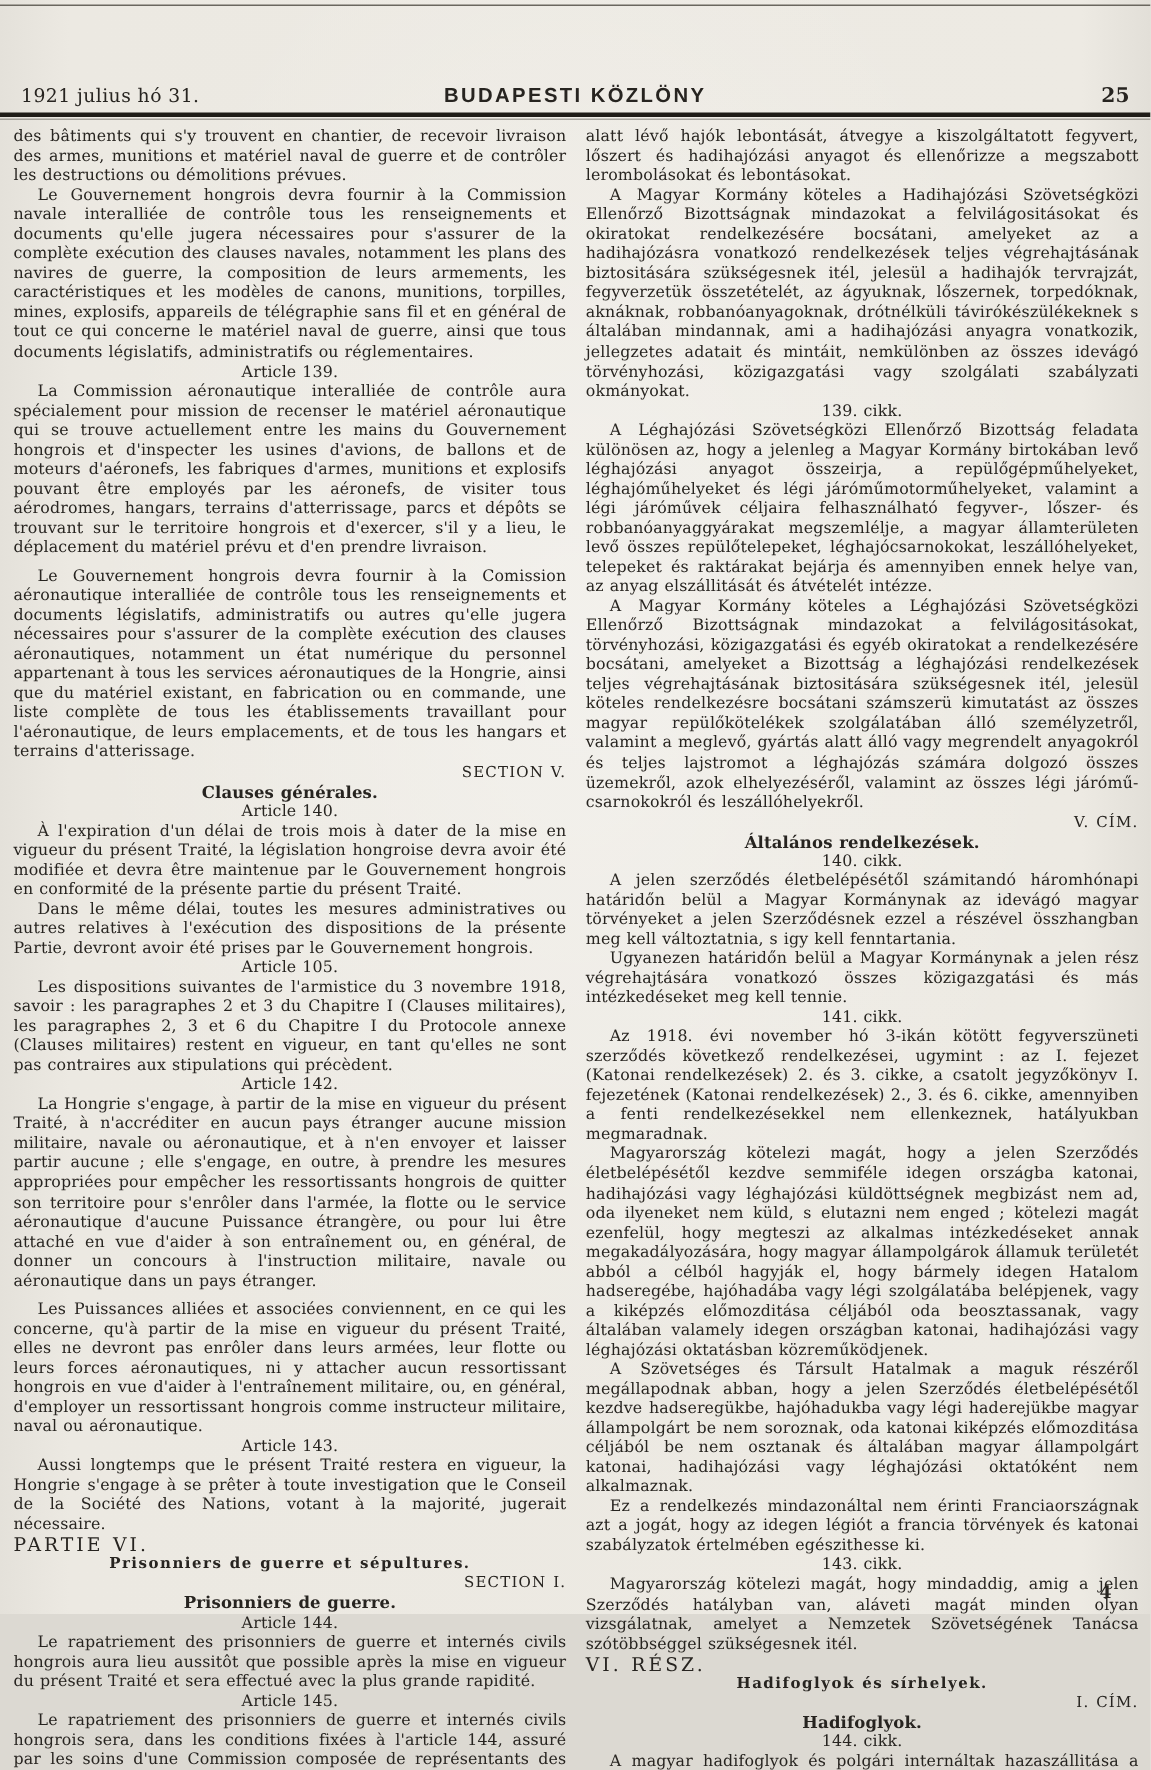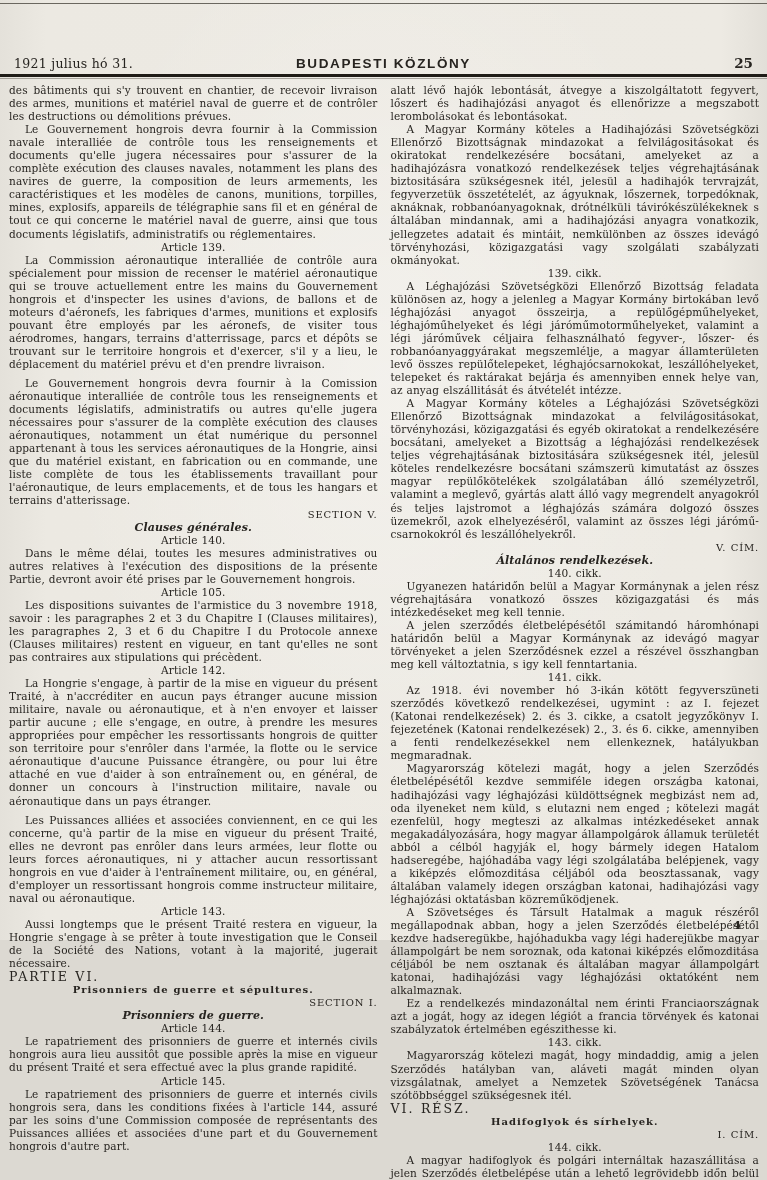--- a/index.html
+++ b/index.html
@@ -1,18 +1,18 @@
 <!DOCTYPE html>
 <html lang="hu"><head>
 <meta charset="utf-8">
 <style>
   html,body{margin:0;padding:0;}
   body{width:767px;height:1180px;overflow:hidden;background:#dcd9d2;}
   .page{
-    position:relative;width:767px;height:940px;box-sizing:border-box;
+    position:relative;width:767px;height:1076px;box-sizing:border-box;
     background:
       radial-gradient(ellipse at 50% 40%, rgba(255,255,255,.35) 0%, rgba(255,255,255,0) 60%),
       linear-gradient(90deg, #e4e1da 0%, #ece9e2 6%, #edeae3 94%, #e2dfd8 100%),
       #eae7e0;
     font-family:"DejaVu Serif","Liberation Serif",serif;
     color:#272420;
   }
   .topline{position:absolute;top:3px;left:0;width:767px;height:1px;background:#6a675f;}
   .masthead{
     display:flex;justify-content:space-between;align-items:baseline;
@@ -30,21 +30,21 @@
   .m-page{font-weight:bold;font-size:13.5px;text-align:right;width:200px;margin-top:46px;}
   .columns{display:flex;gap:13px;padding:7px 8px 0 9px;}
   .col{width:50%;text-align:justify;font-size:10.55px;line-height:13.05px;
        letter-spacing:.1px; word-spacing:.5px;}
   .col p{margin:0;}
   .para{text-indent:16px;}
   .para.noind{text-indent:0;}
   .para.gap{margin-top:6px;}
   .h-article{text-align:center;text-indent:0;margin:4px 0 3px;}
   .h-section{text-align:right;text-indent:0;margin:9px 0 2px;font-size:10px;letter-spacing:.8px;}
-  .h-subsection{text-align:center;text-indent:0;margin:3px 0 3px;font-weight:bold;font-size:11px;font-style:italic;}
+  .h-subsection{text-align:center;text-indent:0;margin:3px 0 3px;font-weight:bold;font-size:11px;}
   .h-part{text-align:left;text-indent:0;margin:13px 0 3px;font-size:12.5px;letter-spacing:2px;}
   .h-title{text-align:center;text-indent:0;margin:3px 0 5px;font-weight:bold;font-size:10px;letter-spacing:1px;}
   .sig-mark{position:absolute;right:26px;bottom:8px;font-weight:bold;font-size:11.5px;}
 </style>
 </head>
 <body>
 
 <div class="page">
   <div class="topline"></div>
 
@@ -57,20 +57,21 @@
   <div class="columns">
     <div class="col" id="col-left">
         <p class="para noind">des bâtiments qui s'y trouvent en chantier, de recevoir livraison des armes, munitions et matériel naval de guerre et de contrôler les destructions ou démolitions prévues.</p>
         <p class="para">Le Gouvernement hongrois devra fournir à la Commission navale interalliée de contrôle tous les renseignements et documents qu'elle jugera nécessaires pour s'assurer de la complète exécution des clauses navales, notamment les plans des navires de guerre, la composition de leurs armements, les caractéristiques et les modèles de canons, munitions, torpilles, mines, explosifs, appareils de télégraphie sans fil et en général de tout ce qui concerne le matériel naval de guerre, ainsi que tous documents législatifs, administratifs ou réglementaires.</p>
         <p class="h-article">Article 139.</p>
         <p class="para">La Commission aéronautique interalliée de contrôle aura spécialement pour mission de recenser le matériel aéronautique qui se trouve actuellement entre les mains du Gouvernement hongrois et d'inspecter les usines d'avions, de ballons et de moteurs d'aéronefs, les fabriques d'armes, munitions et explosifs pouvant être employés par les aéronefs, de visiter tous aérodromes, hangars, terrains d'atterrissage, parcs et dépôts se trouvant sur le territoire hongrois et d'exercer, s'il y a lieu, le déplacement du matériel prévu et d'en prendre livraison.</p>
         <p class="para gap">Le Gouvernement hongrois devra fournir à la Comission aéronautique interalliée de contrôle tous les renseignements et documents législatifs, administratifs ou autres qu'elle jugera nécessaires pour s'assurer de la complète exécution des clauses aéronautiques, notamment un état numérique du personnel appartenant à tous les services aéronautiques de la Hongrie, ainsi que du matériel existant, en fabrication ou en commande, une liste complète de tous les établissements travaillant pour l'aéronautique, de leurs emplacements, et de tous les hangars et terrains d'atterissage.</p>
         <p class="h-section">SECTION V.</p>
         <p class="h-subsection">Clauses générales.</p>
         <p class="h-article">Article 140.</p>
+        <p class="para">À l'expiration d'un délai de trois mois à dater de la mise en vigueur du présent Traité, la législation hongroise devra avoir été modifiée et devra être maintenue par le Gouvernement hongrois en conformité de la présente partie du présent Traité.</p>
         <p class="para">Dans le même délai, toutes les mesures administratives ou autres relatives à l'exécution des dispositions de la présente Partie, devront avoir été prises par le Gouvernement hongrois.</p>
         <p class="h-article">Article 105.</p>
         <p class="para">Les dispositions suivantes de l'armistice du 3 novembre 1918, savoir : les paragraphes 2 et 3 du Chapitre I (Clauses militaires), les paragraphes 2, 3 et 6 du Chapitre I du Protocole annexe (Clauses militaires) restent en vigueur, en tant qu'elles ne sont pas contraires aux stipulations qui précèdent.</p>
         <p class="h-article">Article 142.</p>
         <p class="para">La Hongrie s'engage, à partir de la mise en vigueur du présent Traité, à n'accréditer en aucun pays étranger aucune mission militaire, navale ou aéronautique, et à n'en envoyer et laisser partir aucune ; elle s'engage, en outre, à prendre les mesures appropriées pour empêcher les ressortissants hongrois de quitter son territoire pour s'enrôler dans l'armée, la flotte ou le service aéronautique d'aucune Puissance étrangère, ou pour lui être attaché en vue d'aider à son entraînement ou, en général, de donner un concours à l'instruction militaire, navale ou aéronautique dans un pays étranger.</p>
         <p class="para gap">Les Puissances alliées et associées conviennent, en ce qui les concerne, qu'à partir de la mise en vigueur du présent Traité, elles ne devront pas enrôler dans leurs armées, leur flotte ou leurs forces aéronautiques, ni y attacher aucun ressortissant hongrois en vue d'aider à l'entraînement militaire, ou, en général, d'employer un ressortissant hongrois comme instructeur militaire, naval ou aéronautique.</p>
         <p class="h-article">Article 143.</p>
         <p class="para">Aussi longtemps que le présent Traité restera en vigueur, la Hongrie s'engage à se prêter à toute investigation que le Conseil de la Société des Nations, votant à la majorité, jugerait nécessaire.</p>
         <p class="h-part">PARTIE VI.</p>
         <p class="h-title">Prisonniers de guerre et sépultures.</p>
@@ -83,32 +84,33 @@
       </div>
     <div class="col" id="col-right">
         <p class="para noind">alatt lévő hajók lebontását, átvegye a kiszolgáltatott fegyvert, lőszert és hadihajózási anyagot és ellenőrizze a megszabott lerombolásokat és lebontásokat.</p>
         <p class="para">A Magyar Kormány köteles a Hadihajózási Szövetségközi Ellenőrző Bizottságnak mindazokat a felvilágositásokat és okiratokat rendelkezésére bocsátani, amelyeket az a hadihajózásra vonatkozó rendelkezések teljes végrehajtásának biztositására szükségesnek itél, jelesül a hadihajók tervrajzát, fegyverzetük összetételét, az ágyuknak, lőszernek, torpedóknak, aknáknak, robbanóanyagoknak, drótnélküli távirókészülékeknek s általában mindannak, ami a hadihajózási anyagra vonatkozik, jellegzetes adatait és mintáit, nemkülönben az összes idevágó törvényhozási, közigazgatási vagy szolgálati szabályzati okmányokat.</p>
         <p class="h-article">139. cikk.</p>
         <p class="para">A Léghajózási Szövetségközi Ellenőrző Bizottság feladata különösen az, hogy a jelenleg a Magyar Kormány birtokában levő léghajózási anyagot összeirja, a repülőgépműhelyeket, léghajóműhelyeket és légi járóműmotorműhelyeket, valamint a légi járóművek céljaira felhasználható fegyver-, lőszer- és robbanóanyaggyárakat megszemlélje, a magyar államterületen levő összes repülőtelepeket, léghajócsarnokokat, leszállóhelyeket, telepeket és raktárakat bejárja és amennyiben ennek helye van, az anyag elszállitását és átvételét intézze.</p>
         <p class="para">A Magyar Kormány köteles a Léghajózási Szövetségközi Ellenőrző Bizottságnak mindazokat a felvilágositásokat, törvényhozási, közigazgatási és egyéb okiratokat a rendelkezésére bocsátani, amelyeket a Bizottság a léghajózási rendelkezések teljes végrehajtásának biztositására szükségesnek itél, jelesül köteles rendelkezésre bocsátani számszerü kimutatást az összes magyar repülőkötelékek szolgálatában álló személyzetről, valamint a meglevő, gyártás alatt álló vagy megrendelt anyagokról és teljes lajstromot a léghajózás számára dolgozó összes üzemekről, azok elhelyezéséről, valamint az összes légi járómű-csarnokokról és leszállóhelyekről.</p>
         <p class="h-section">V. CÍM.</p>
         <p class="h-subsection">Általános rendelkezések.</p>
         <p class="h-article">140. cikk.</p>
+        <p class="para">A jelen szerződés életbelépésétől számitandó háromhónapi határidőn belül a Magyar Kormánynak az idevágó magyar törvényeket a jelen Szerződésnek ezzel a részével összhangban meg kell változtatnia, s igy kell fenntartania.</p>
         <p class="para">Ugyanezen határidőn belül a Magyar Kormánynak a jelen rész végrehajtására vonatkozó összes közigazgatási és más intézkedéseket meg kell tennie.</p>
-        <p class="para">A jelen szerződés életbelépésétől számitandó háromhónapi határidőn belül a Magyar Kormánynak az idevágó magyar törvényeket a jelen Szerződésnek ezzel a részével összhangban meg kell változtatnia, s igy kell fenntartania.</p>
         <p class="h-article">141. cikk.</p>
         <p class="para">Az 1918. évi november hó 3-ikán kötött fegyverszüneti szerződés következő rendelkezései, ugymint : az I. fejezet (Katonai rendelkezések) 2. és 3. cikke, a csatolt jegyzőkönyv I. fejezetének (Katonai rendelkezések) 2., 3. és 6. cikke, amennyiben a fenti rendelkezésekkel nem ellenkeznek, hatályukban megmaradnak.</p>
         <p class="para">Magyarország kötelezi magát, hogy a jelen Szerződés életbelépésétől kezdve semmiféle idegen országba katonai, hadihajózási vagy léghajózási küldöttségnek megbizást nem ad, oda ilyeneket nem küld, s elutazni nem enged ; kötelezi magát ezenfelül, hogy megteszi az alkalmas intézkedéseket annak megakadályozására, hogy magyar állampolgárok államuk területét abból a célból hagyják el, hogy bármely idegen Hatalom hadseregébe, hajóhadába vagy légi szolgálatába belépjenek, vagy a kiképzés előmozditása céljából oda beosztassanak, vagy általában valamely idegen országban katonai, hadihajózási vagy léghajózási oktatásban közreműködjenek.</p>
         <p class="para">A Szövetséges és Társult Hatalmak a maguk részéről megállapodnak abban, hogy a jelen Szerződés életbelépésétől kezdve hadseregükbe, hajóhadukba vagy légi haderejükbe magyar állampolgárt be nem soroznak, oda katonai kiképzés előmozditása céljából be nem osztanak és általában magyar állampolgárt katonai, hadihajózási vagy léghajózási oktatóként nem alkalmaznak.</p>
         <p class="para">Ez a rendelkezés mindazonáltal nem érinti Franciaországnak azt a jogát, hogy az idegen légiót a francia törvények és katonai szabályzatok értelmében egészithesse ki.</p>
         <p class="h-article">143. cikk.</p>
         <p class="para">Magyarország kötelezi magát, hogy mindaddig, amig a jelen Szerződés hatályban van, aláveti magát minden olyan vizsgálatnak, amelyet a Nemzetek Szövetségének Tanácsa szótöbbséggel szükségesnek itél.</p>
         <p class="h-part">VI. RÉSZ.</p>
         <p class="h-title">Hadifoglyok és sírhelyek.</p>
         <p class="h-section">I. CÍM.</p>
+        <p class="h-subsection">Hadifoglyok.</p>
         <p class="h-article">144. cikk.</p>
         <p class="para">A magyar hadifoglyok és polgári internáltak hazaszállitása a jelen Szerződés életbelépése után a lehető legrövidebb időn belül kezdetét veszi és a legnagyobb gyorsasággal fog végbemenni.</p>
         <p class="h-article">145. cikk.</p>
       </div>
   </div>
 
   <div class="sig-mark">4</div>
 </div>
 
 </body></html>

